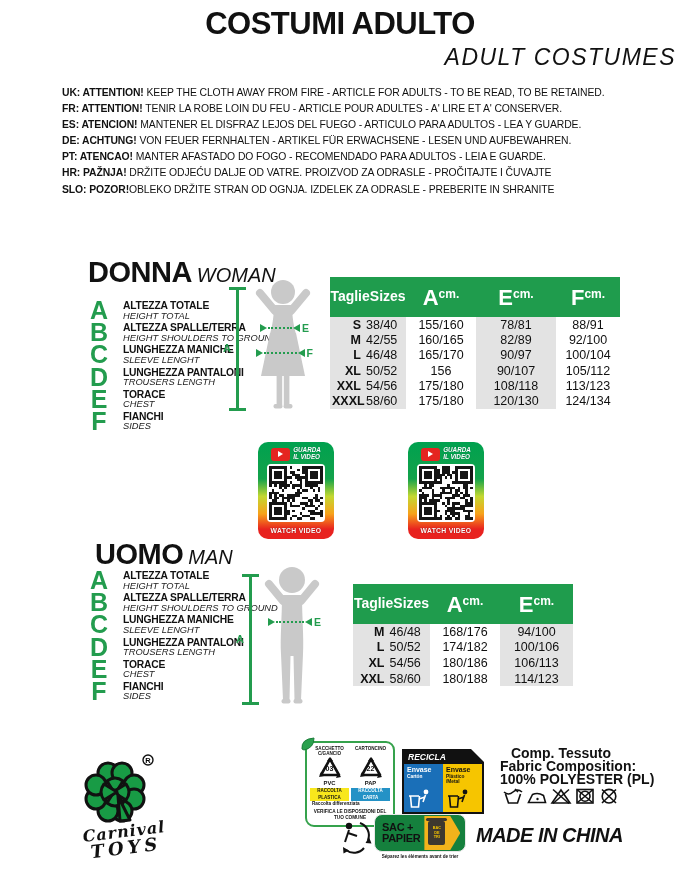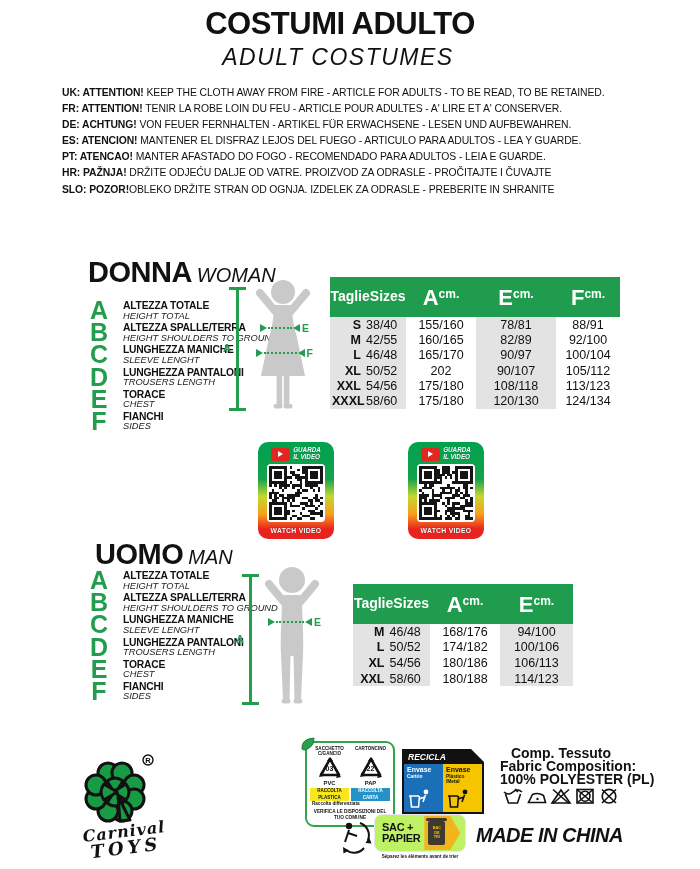--- a/index.html
+++ b/index.html
@@ -9,21 +9,21 @@
     --sil:#c9c9c9;
     --ink:#111;
   }
   *{margin:0;padding:0;box-sizing:border-box;}
   body{background:#fff;font-family:"Liberation Sans",sans-serif;color:var(--ink);}
   #page{position:relative;width:680px;height:869px;background:#fff;overflow:hidden;}
 
   
   .title{position:absolute;top:6px;left:0;right:0;text-align:center;
     font-size:31px;font-weight:800;letter-spacing:-.5px;}
-  .subtitle{position:absolute;top:44px;left:0;right:4px;text-align:center;
+  .subtitle{position:absolute;top:44px;left:0;right:4px;text-align:right;
     font-size:23px;font-style:italic;font-weight:400;letter-spacing:1.5px;}
 
   
   .warnings{position:absolute;left:62px;top:85px;width:592px;}
   .warn-line{font-size:10.4px;line-height:16.1px;white-space:nowrap;letter-spacing:-.1px;}
   .warn-line b{font-weight:800;}
 
   
   .sec-heading{position:absolute;white-space:nowrap;}
   .sec-heading .it{font-size:29px;font-weight:800;letter-spacing:-.5px;}
@@ -118,21 +118,21 @@
   .rp .e1{font-size:7px;font-weight:800;line-height:7.5px;}
   .rp .e2{font-size:4.8px;font-weight:700;line-height:5.5px;}
   .rp svg{margin-top:auto;}
 
   .composition{position:absolute;left:500px;top:747px;width:122px;text-align:center;}
   .composition .c-line{font-size:14px;font-weight:800;line-height:12.8px;white-space:nowrap;}
   .care-row{display:flex;justify-content:center;gap:2px;margin-top:2px;}
 
   .triman{position:absolute;left:336px;top:818px;}
   .sacpapier{position:absolute;left:374px;top:814px;width:92px;}
-  .sp-box{display:flex;align-items:center;background:#bef264;border:1px solid #e8e8e8;
+  .sp-box{display:flex;align-items:center;background:#15803d;border:1px solid #e8e8e8;
     border-radius:8px;height:38px;padding:2px 0 2px 7px;}
   .sp-txt{font-size:11px;font-weight:800;line-height:11.5px;letter-spacing:-.3px;}
   .sp-arrow{margin-left:4px;width:36px;height:34px;background:#f3b31b;
     clip-path:polygon(0 0,72% 0,100% 50%,72% 100%,0 100%);
     display:flex;align-items:center;justify-content:flex-start;padding-left:4px;}
   .sp-bin{width:17px;height:24px;background:#3e382f;border-radius:2px;position:relative;
     display:flex;flex-direction:column;align-items:center;justify-content:center;}
   .sp-bin::before{content:'';position:absolute;top:-3px;left:-2px;width:21px;height:3px;
     background:#3e382f;border-radius:2px;}
   .sp-bin span{color:#f6c500;font-size:3.8px;font-weight:800;line-height:4.4px;}
@@ -151,23 +151,23 @@
   <div class="title">COSTUMI ADULTO</div>
   <div class="subtitle">ADULT  COSTUMES</div>
 
   <div class="warnings">
 
 
       <div class="warn-line"><b>UK: ATTENTION! </b><span>KEEP THE CLOTH AWAY FROM FIRE - ARTICLE FOR ADULTS - TO BE READ, TO BE RETAINED.</span></div>
 
       <div class="warn-line"><b>FR: ATTENTION! </b><span>TENIR LA ROBE LOIN DU FEU - ARTICLE POUR ADULTES  - A' LIRE ET A' CONSERVER.</span></div>
 
+      <div class="warn-line"><b>ES: ATENCION! </b><span>MANTENER EL DISFRAZ LEJOS DEL FUEGO -  ARTICULO PARA ADULTOS - LEA Y GUARDE.</span></div>
+
       <div class="warn-line"><b>DE: ACHTUNG! </b><span>VON FEUER FERNHALTEN - ARTIKEL FÜR ERWACHSENE  - LESEN UND AUFBEWAHREN.</span></div>
-
-      <div class="warn-line"><b>ES: ATENCION! </b><span>MANTENER EL DISFRAZ LEJOS DEL FUEGO -  ARTICULO PARA ADULTOS - LEA Y GUARDE.</span></div>
 
       <div class="warn-line"><b>PT: ATENCAO! </b><span>MANTER AFASTADO DO FOGO - RECOMENDADO PARA ADULTOS - LEIA E GUARDE.</span></div>
 
       <div class="warn-line"><b>HR: PAŽNJA! </b><span>DRŽITE ODJEĆU DALJE OD VATRE. PROIZVOD ZA ODRASLE - PROČITAJTE I ČUVAJTE</span></div>
 
       <div class="warn-line"><b>SLO: POZOR!</b><span>OBLEKO DRŽITE STRAN OD OGNJA. IZDELEK ZA ODRASLE - PREBERITE IN SHRANITE</span></div>
 
     </div>
 
   <div class="sec-heading" style="left:88px;top:256px;">
@@ -305,21 +305,21 @@
           <div class="cell">165/170</div>
           <div class="cell col-gray">90/97</div>
           <div class="cell">100/104</div>
         </div>
 
         <div class="trow w-cols">
           <div class="cell col-gray">
             <span class="sz">XL</span>
             <span class="fit">50/52</span>
           </div>
-          <div class="cell">202</div>
+          <div class="cell">156</div>
           <div class="cell col-gray">90/107</div>
           <div class="cell">105/112</div>
         </div>
 
         <div class="trow w-cols">
           <div class="cell col-gray">
             <span class="sz">XXL</span>
             <span class="fit">54/56</span>
           </div>
           <div class="cell">175/180</div>

